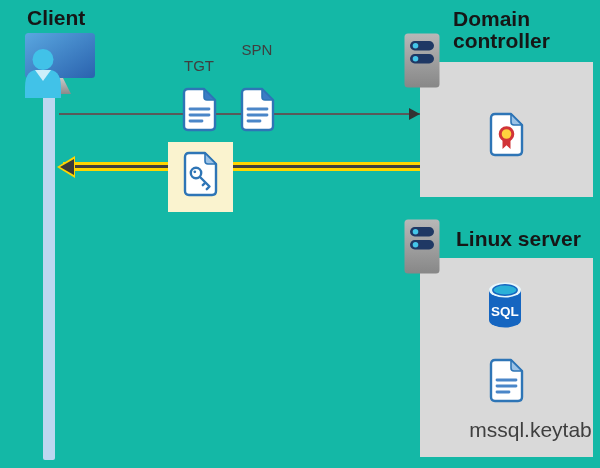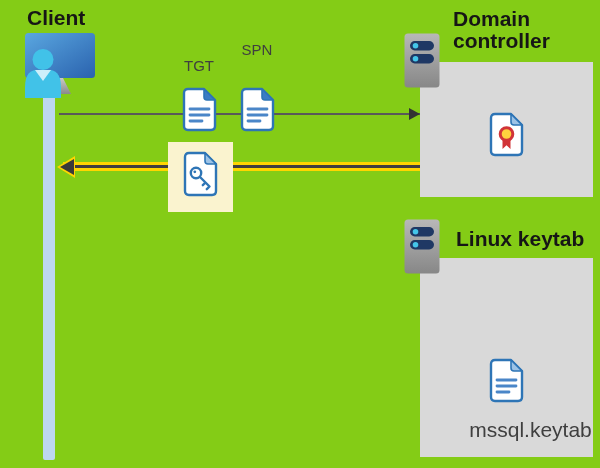--- a/index.html
+++ b/index.html
@@ -1,17 +1,17 @@
 <!DOCTYPE html>
 <html><head>
 <meta charset="utf-8">
 <style>
   html,body{margin:0;padding:0;background:#fff;}
   #canvas{
-    position:relative;width:600px;height:468px;background:#84cc16;overflow:hidden;
+    position:relative;width:600px;height:468px;background:#14b8a6;overflow:hidden;
     font-family:"Liberation Sans","DejaVu Sans",sans-serif;color:#161616;
   }
   .abs{position:absolute;}
   .title{font-weight:bold;font-size:21px;line-height:22px;color:#161616;}
   .ticket-label{font-size:15px;color:#3f3f3f;text-align:center;}
   .gray-box{background:#d9d9d9;z-index:1;}
   .hl-box{background:#faf3cf;z-index:3;}
   .vbar{background:#bdd7f0;border-radius:2px;z-index:1;}
   .icon{z-index:4;}
   .srv{z-index:5;}
@@ -115,40 +115,48 @@
 
   <div class="abs icon" style="left:488px;top:111px;">
     <svg width="37" height="47" viewBox="0 0 37 47">
       <path d="M3 7 Q3 3 7 3 H23 L34 14 V40 Q34 44 30 44 H7 Q3 44 3 40 Z" fill="#ffffff" stroke="#2e75b6" stroke-width="2.4" stroke-linejoin="round"></path>
       <path d="M23 3 V11 Q23 14 26 14 H34 Z" fill="#9dc3e6" stroke="#2e75b6" stroke-width="1.6" stroke-linejoin="round"></path>
       <path d="M14.5 27 V38 L18.5 34.2 L22.5 38 V27 Z" fill="#d13438"></path>
       <circle cx="18.5" cy="23" r="6.3" fill="#ffd23e" stroke="#d13438" stroke-width="3"></circle>
     </svg>
   </div>
 
-  <div class="abs title" style="left:456px;top:228px;white-space:nowrap;">Linux keytab</div>
+  <div class="abs title" style="left:456px;top:228px;white-space:nowrap;">Linux server</div>
 
   <div class="abs gray-box" style="left:420px;top:258px;width:173px;height:199px;"></div>
 
   <div class="abs srv" style="left:404px;top:219px;">
     <svg width="36" height="55" viewBox="0 0 36 55">
       <defs>
         <linearGradient id="gsrv2" x1="0" y1="0" x2="0" y2="1">
           <stop offset="0" stop-color="#b8b8b8"></stop>
             <stop offset="1" stop-color="#878787"></stop>
         </linearGradient>
       </defs>
       <rect x="0.5" y="0.5" width="35" height="54" rx="3.5" fill="url(#gsrv2)"></rect>
       <rect x="6" y="8" width="24" height="9.5" rx="4.75" fill="#1f3864"></rect>
       <circle cx="11.5" cy="12.75" r="2.8" fill="#45c6ea"></circle>
       <rect x="6" y="21" width="24" height="9.5" rx="4.75" fill="#1f3864"></rect>
       <circle cx="11.5" cy="25.75" r="2.8" fill="#45c6ea"></circle>
     </svg>
   </div>
 
+  <div class="abs icon" style="left:487px;top:282px;">
+    <svg width="36" height="46" viewBox="0 0 36 46">
+      <path d="M2 8 V38 A16 7.5 0 0 0 34 38 V8 Z" fill="#1565c0"></path>
+      <ellipse cx="18" cy="8" rx="16" ry="7.5" fill="#e8f7fc"></ellipse>
+      <ellipse cx="18" cy="8" rx="12.2" ry="5.2" fill="#2ab0d8" stroke="#1565c0" stroke-width="1.4"></ellipse>
+      <text x="18" y="34" text-anchor="middle" font-size="13.5" font-weight="bold" fill="#ffffff">SQL</text>
+    </svg>
+  </div>
 
   <div class="abs icon" style="left:488px;top:357px;">
     <svg width="37" height="47" viewBox="0 0 37 47">
       <path d="M3 7 Q3 3 7 3 H23 L34 14 V40 Q34 44 30 44 H7 Q3 44 3 40 Z" fill="#ffffff" stroke="#2e75b6" stroke-width="2.4" stroke-linejoin="round"></path>
       <path d="M23 3 V11 Q23 14 26 14 H34 Z" fill="#9dc3e6" stroke="#2e75b6" stroke-width="1.6" stroke-linejoin="round"></path>
       <line x1="9" y1="23" x2="28" y2="23" stroke="#4a86c8" stroke-width="2.8" stroke-linecap="round"></line>
       <line x1="9" y1="29" x2="28" y2="29" stroke="#4a86c8" stroke-width="2.8" stroke-linecap="round"></line>
       <line x1="9" y1="35" x2="21" y2="35" stroke="#4a86c8" stroke-width="2.8" stroke-linecap="round"></line>
     </svg>
   </div>

